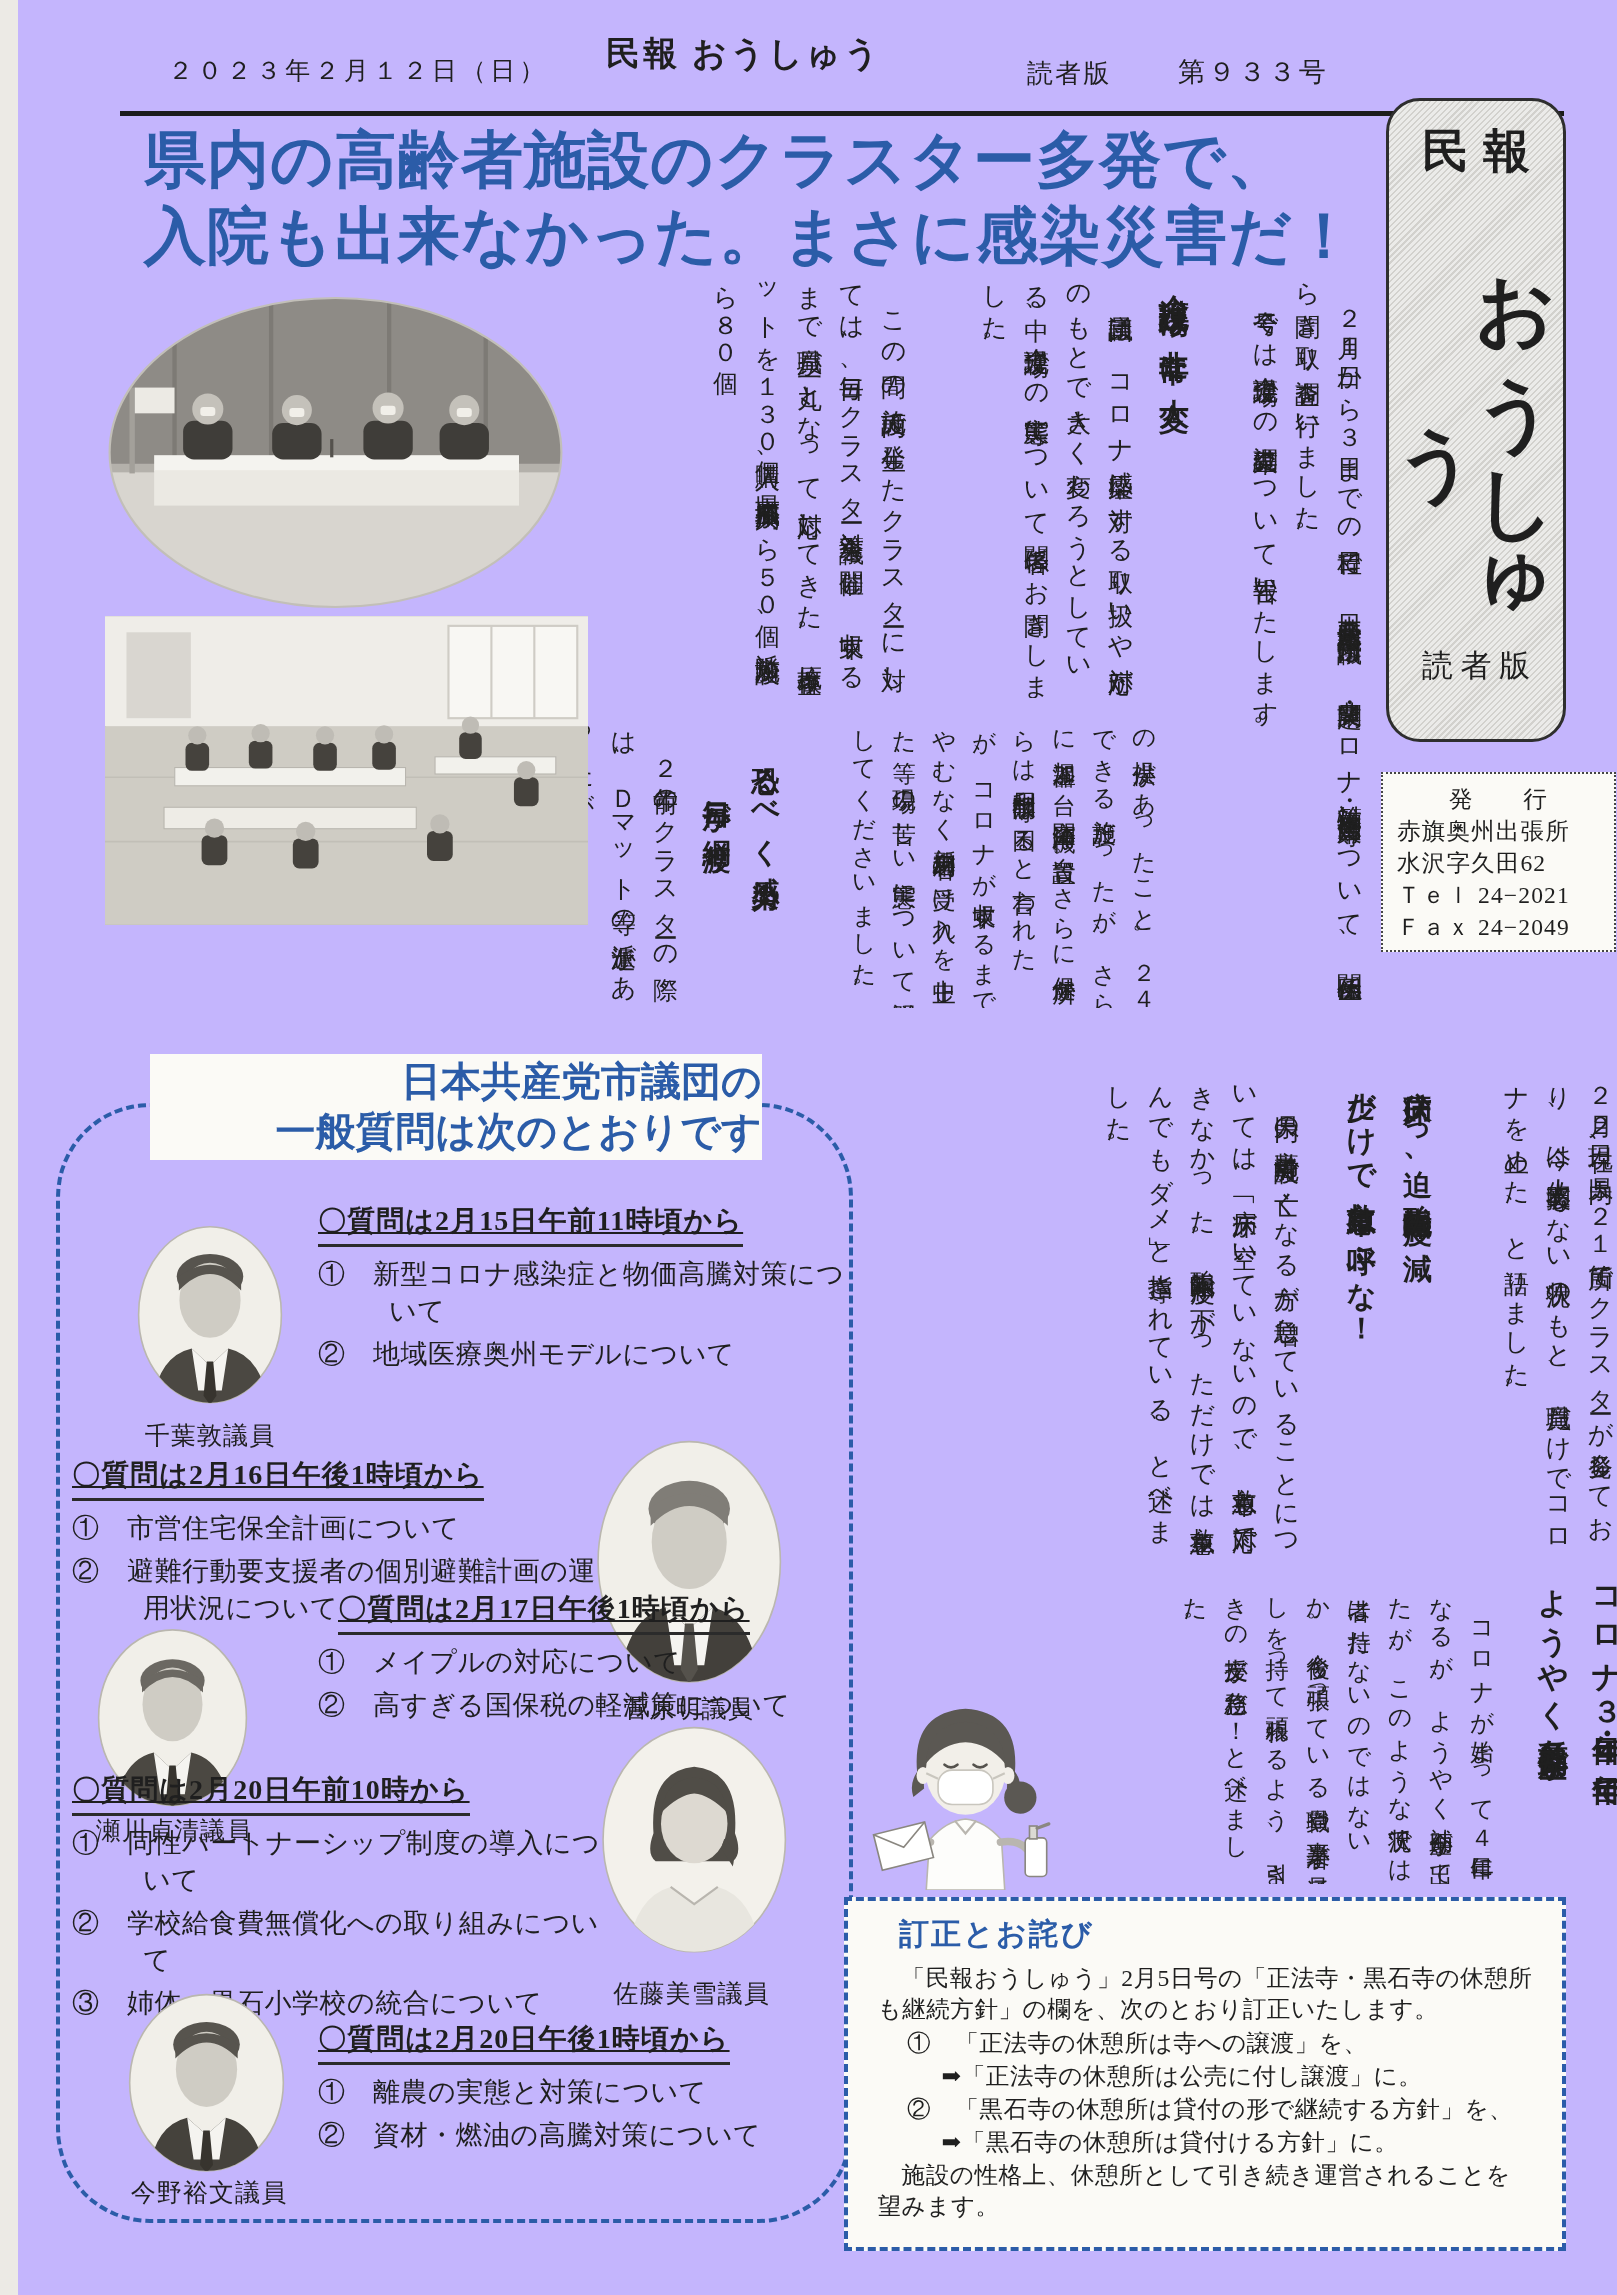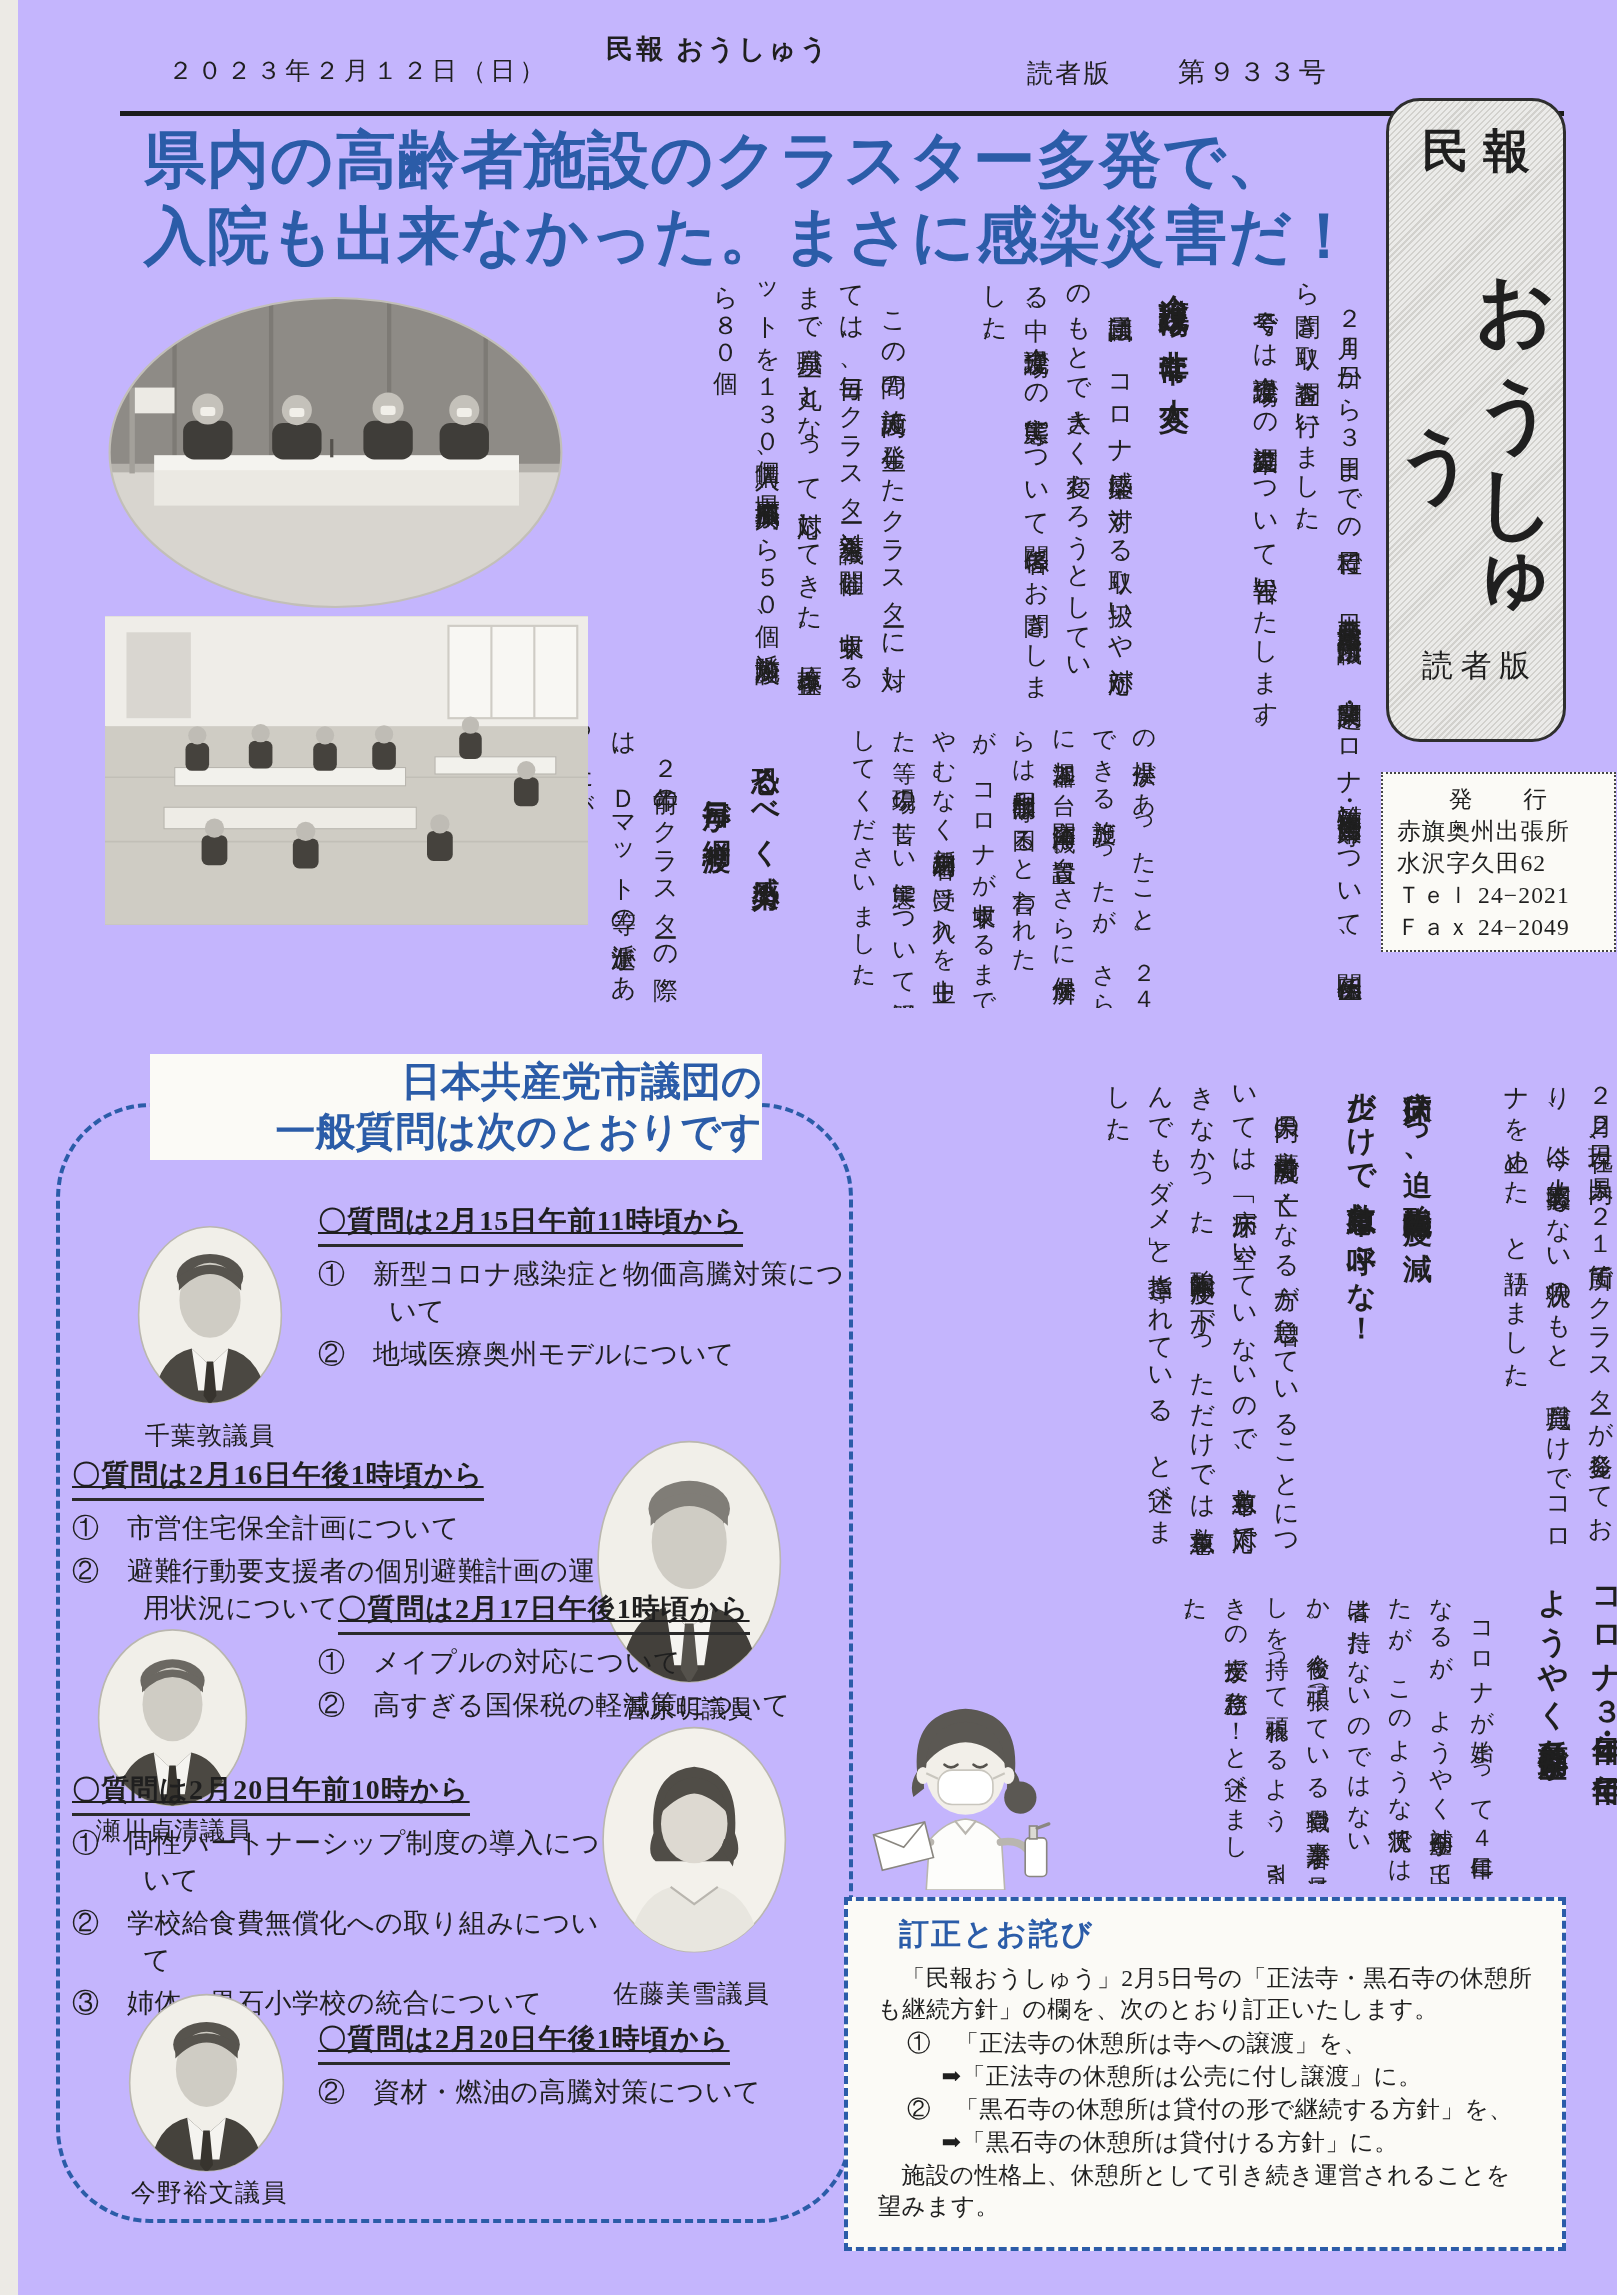--- a/index.html
+++ b/index.html
@@ -56,21 +56,21 @@
     border:4.3px dashed #2b5ca8;box-sizing:border-box;
     padding:9.7px 29.5px 0 29.5px;background:#fbfaf6;
   }
 </style>
 </head>
 <body>
 
 <div class="page">
 
   <div class="abs" style="left:150px;top:54px;font-size:25px;letter-spacing:4.3px;">２０２３年２月１２日（日）</div>
-  <div class="abs" style="left:588px;top:31px;font-size:27px;font-weight:700;letter-spacing:3.2px;">民報 おうしゅう</div>
+  <div class="abs" style="left:588px;top:31px;font-size:34px;font-weight:700;letter-spacing:3.2px;">民報 おうしゅう</div>
   <div class="abs" style="left:1009px;top:56px;font-size:26px;letter-spacing:2.1px;">読者版</div>
   <div class="abs" style="left:1160px;top:54px;font-size:27px;letter-spacing:3.2px;">第９３３号</div>
   <div class="abs hline" style="left:102px;top:111px;width:1444px;height:4.8px;"></div>
 
   <div class="abs vbold blue" style="left:126px;top:122px;width:1230px;font-size:62px;line-height:1.22;letter-spacing:1.1px;">
     <div>県内の高齢者施設のクラスター多発で、</div>
     <div>入院も出来なかった。まさに感染災害だ！</div>
   </div>
 
   <div class="abs masthead" style="left:1368px;top:98px;width:180px;height:644px;text-align:center;">
@@ -359,20 +359,21 @@
         <path d="M140 256 L152 256 L158 320 L146 335 L134 320 Z" fill="#37342e"></path>
       </g>
     </svg>
   </div>
   <div class="abs membername" style="left:89px;top:2176px;width:204px;">今野裕文議員</div>
 
   <div class="abs" style="left:300px;top:2020px;">
     <span class="qheader">〇質問は2月20日午後1時頃から</span>
   </div>
   <div class="abs" style="left:300px;top:2074px;width:532px;">
+    <div class="qitem">①　離農の実態と対策について</div>
     <div class="qitem">②　資材・燃油の高騰対策について</div>
   </div>
 
   <div class="abs corrbox" style="left:826px;top:1897px;width:722px;height:354px;">
     <div class="vbold blue" style="font-size:30px;margin:3.2px 0 8.6px 21.5px;letter-spacing:2.1px;">訂正とお詫び</div>
     <div class="corrline">　「民報おうしゅう」2月5日号の「正法寺・黒石寺の休憩所も継続方針」の欄を、次のとおり訂正いたします。</div>
     <div class="corrline ml55">①　「正法寺の休憩所は寺への譲渡」を、</div>
     <div class="corrline ml120">➡「正法寺の休憩所は公売に付し譲渡」に。</div>
     <div class="corrline ml55">②　「黒石寺の休憩所は貸付の形で継続する方針」を、</div>
     <div class="corrline ml120">➡「黒石寺の休憩所は貸付ける方針」に。</div>

